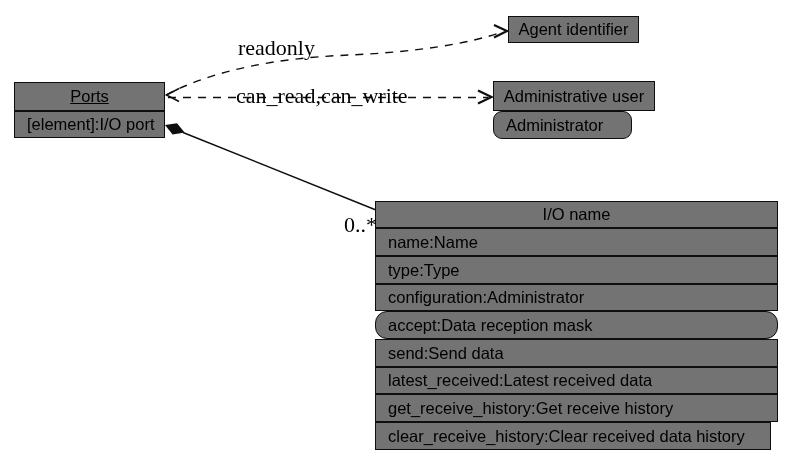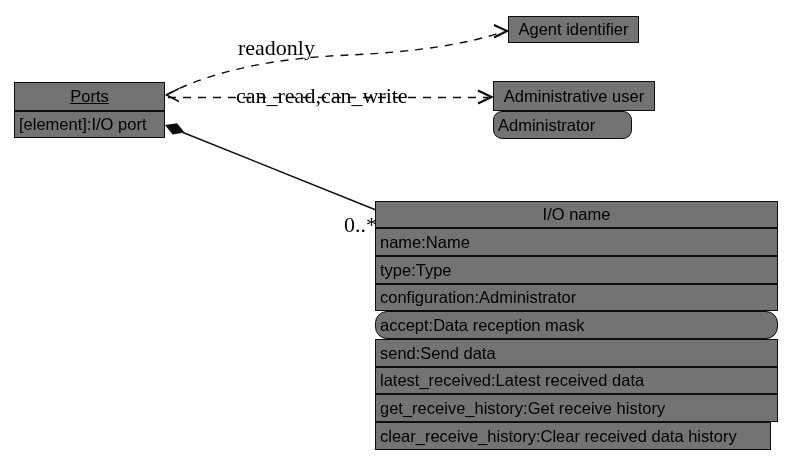--- a/index.html
+++ b/index.html
@@ -17,21 +17,21 @@
     background:#737373;
     color:#000000;
     font-size:16.5px;
     display:flex;
     align-items:center;
     white-space:nowrap;
     overflow:hidden;
     line-height:1;
   }
   .cell.center { justify-content:center; }
-  .cell.attr  { padding-left:4px;align-items:center; }
+  .cell.attr  { padding-left:12px;align-items:center; }
   .edge-label {
     position:absolute;
     font-family:"Liberation Serif", serif;
     font-size:22px;
     color:#000000;
     white-space:nowrap;
     line-height:1;
   }
   svg.overlay {
     position:absolute;

